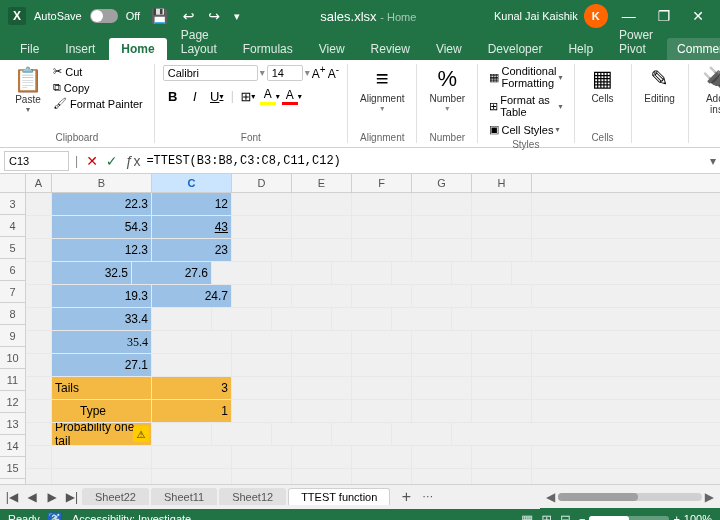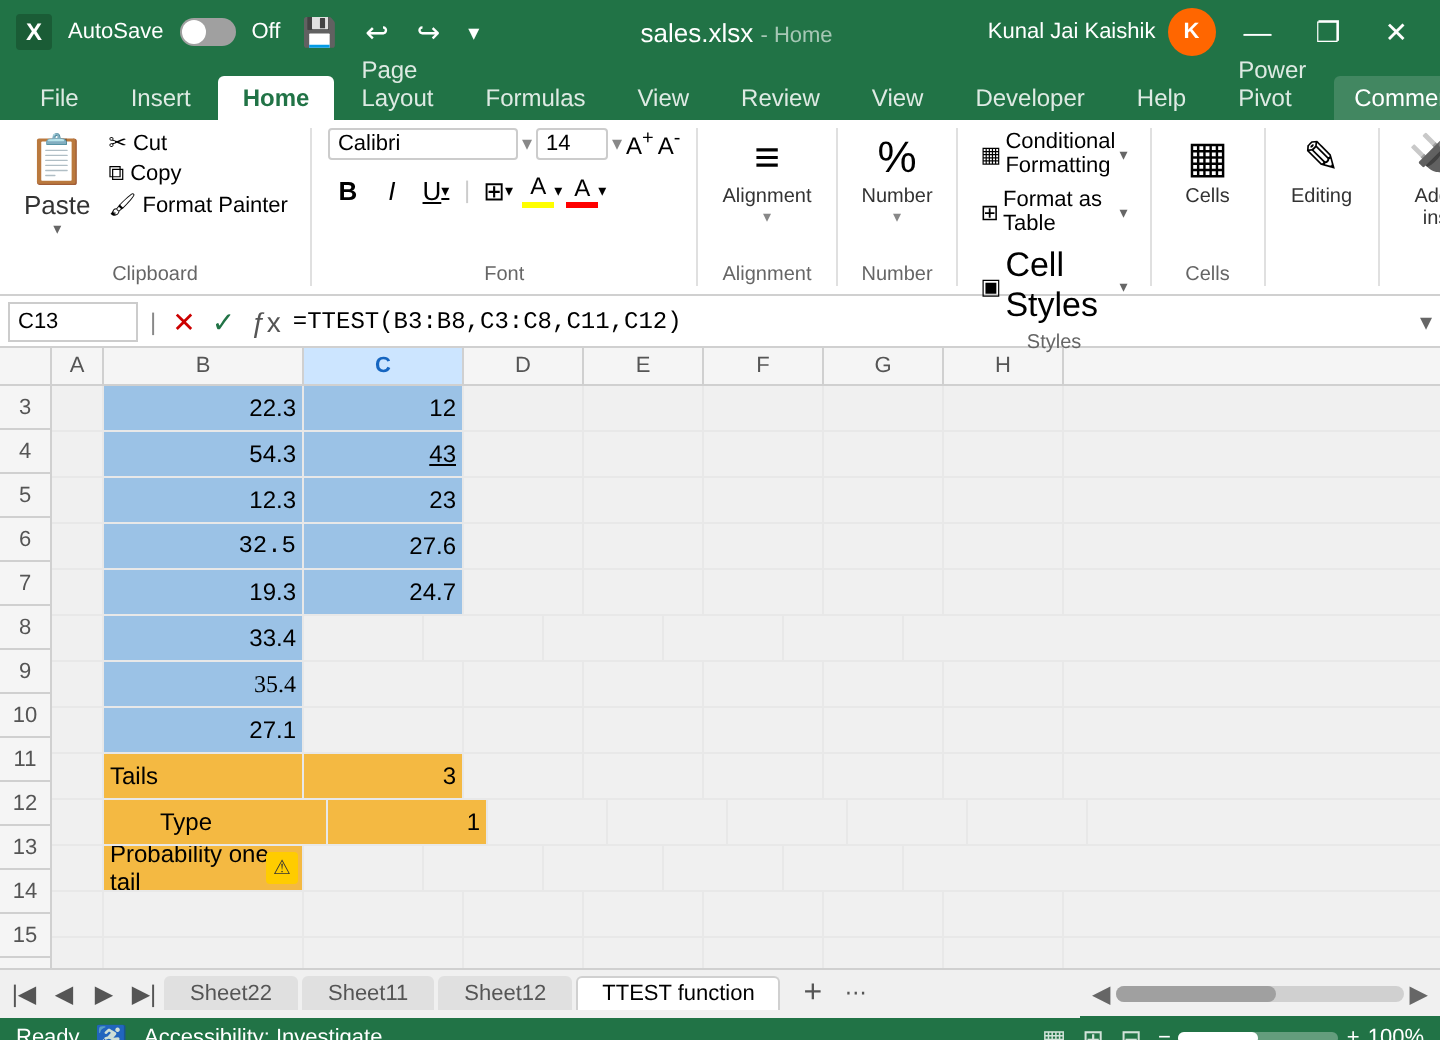--- a/index.html
+++ b/index.html
@@ -147,21 +147,21 @@
   <div class="ribbon-comments">Comments</div>
 </div>
 
 <div id="ribbon">
 
   <div class="ribbon-group">
     <div class="ribbon-group-items">
       <div class="rb-btn">
         <div style="display:flex;flex-direction:column;align-items:center;">
           <span style="font-size:24px;">📋</span>
-          <span style="font-size:13px;color:#333;">Paste</span>
+          <span style="font-size:10px;color:#333;">Paste</span>
           <span style="font-size:8px;color:#666;">▾</span>
         </div>
       </div>
       <div class="rb-small-group">
         <div class="rb-small-btn">
             <span>✂</span>
             <span>Cut</span>
           </div>
         <div class="rb-small-btn">
             <span>⧉</span>
@@ -240,21 +240,21 @@
         <span style="font-size:11px;">Conditional Formatting</span>
         <span class="dropdown-arrow">▾</span>
       </div>
       <div class="rb-dropdown-btn">
         <span style="font-size:11px;">⊞</span>
         <span style="font-size:11px;">Format as Table</span>
         <span class="dropdown-arrow">▾</span>
       </div>
       <div class="rb-dropdown-btn">
         <span style="font-size:11px;">▣</span>
-        <span style="font-size:17px;">Cell Styles</span>
+        <span style="font-size:11px;">Cell Styles</span>
         <span class="dropdown-arrow">▾</span>
       </div>
     </div>
     <div class="ribbon-group-label">Styles</div>
   </div>
 
   <div class="ribbon-group">
     <div class="ribbon-group-items">
       <div class="rb-btn">
         <span style="font-size:22px;">▦</span>
@@ -360,21 +360,21 @@
         <div class="cell blue-bg num" style="width:80px;">23</div>
         <div class="cell" style="width:60px;"></div>
         <div class="cell" style="width:60px;"></div>
         <div class="cell" style="width:60px;"></div>
         <div class="cell" style="width:60px;"></div>
         <div class="cell" style="width:60px;"></div>
       </div>
 
       <div class="grid-row">
         <div class="cell" style="width:26px;min-width:26px;"></div>
-        <div class="cell blue-bg num" style="width:100px;font-family:Liberation Mono, monospace;">32.5</div>
+        <div class="cell blue-bg num" style="width:80px;">32.5</div>
         <div class="cell blue-bg num" style="width:80px;">27.6</div>
         <div class="cell" style="width:60px;"></div>
         <div class="cell" style="width:60px;"></div>
         <div class="cell" style="width:60px;"></div>
         <div class="cell" style="width:60px;"></div>
         <div class="cell" style="width:60px;"></div>
       </div>
 
       <div class="grid-row">
         <div class="cell" style="width:26px;min-width:26px;"></div>
@@ -425,21 +425,21 @@
         <div class="cell orange-bg num" style="width:80px;">3</div>
         <div class="cell" style="width:60px;"></div>
         <div class="cell" style="width:60px;"></div>
         <div class="cell" style="width:60px;"></div>
         <div class="cell" style="width:60px;"></div>
         <div class="cell" style="width:60px;"></div>
       </div>
 
       <div class="grid-row">
         <div class="cell" style="width:26px;min-width:26px;"></div>
-        <div class="cell orange-bg" style="width:112px;padding-left:28px;">Type</div>
+        <div class="cell orange-bg" style="width:100px;padding-left:28px;">Type</div>
         <div class="cell orange-bg num" style="width:80px;">1</div>
         <div class="cell" style="width:60px;"></div>
         <div class="cell" style="width:60px;"></div>
         <div class="cell" style="width:60px;"></div>
         <div class="cell" style="width:60px;"></div>
         <div class="cell" style="width:60px;"></div>
       </div>
 
       <div class="grid-row">
         <div class="cell" style="width:26px;min-width:26px;"></div>

